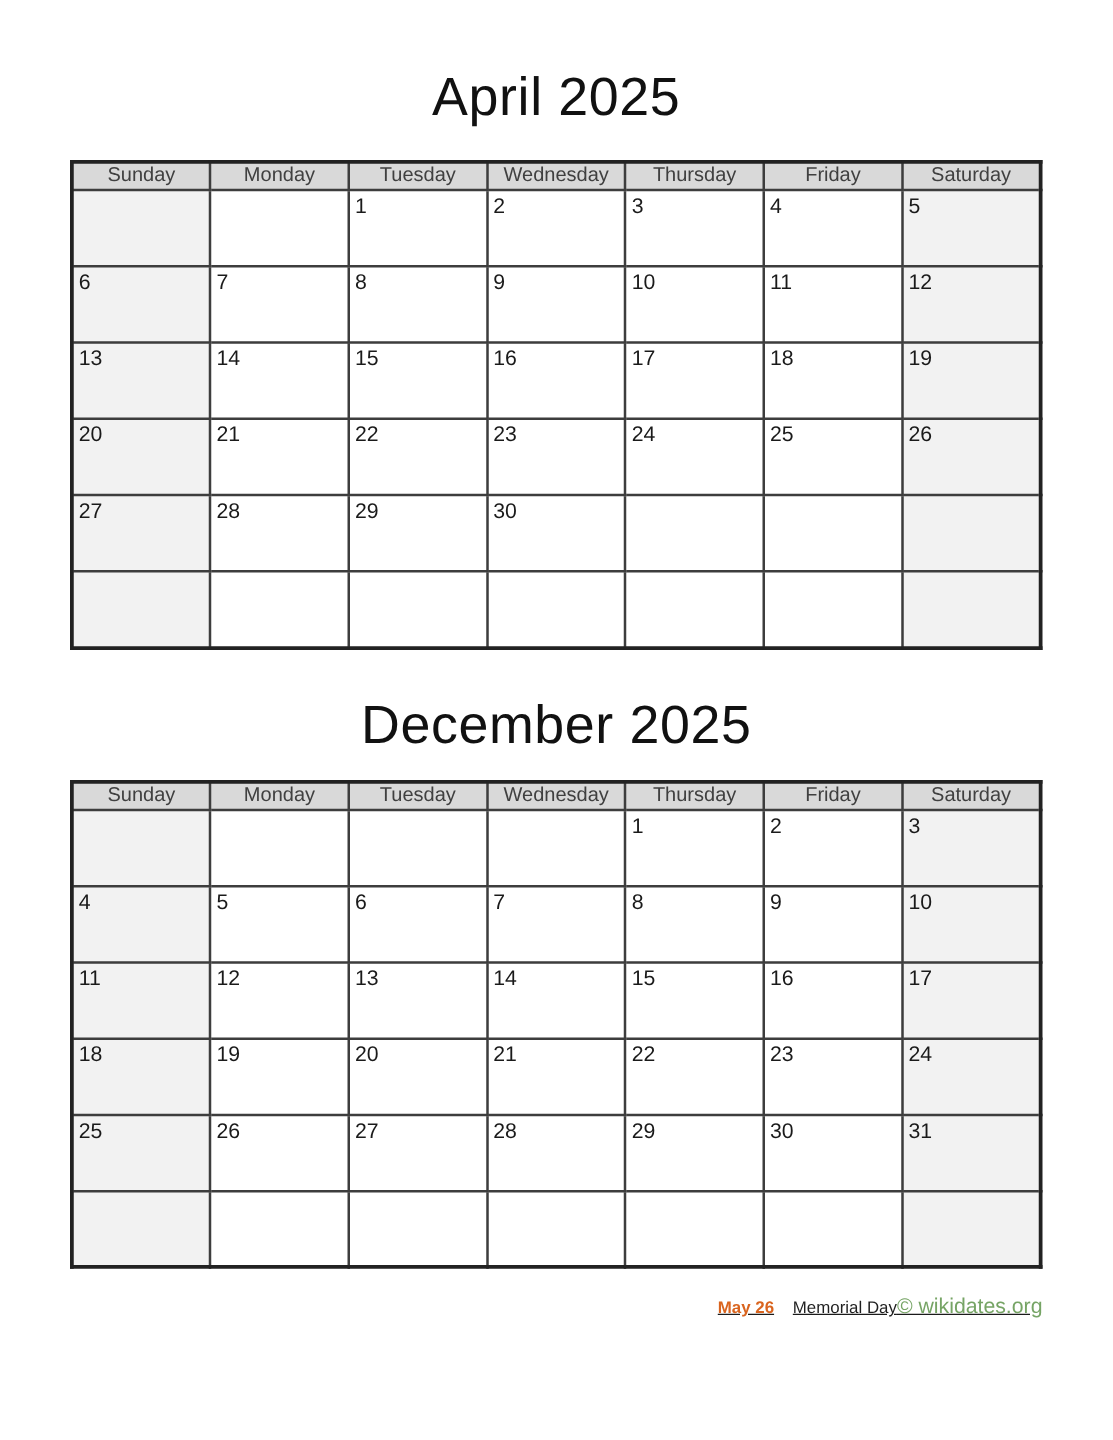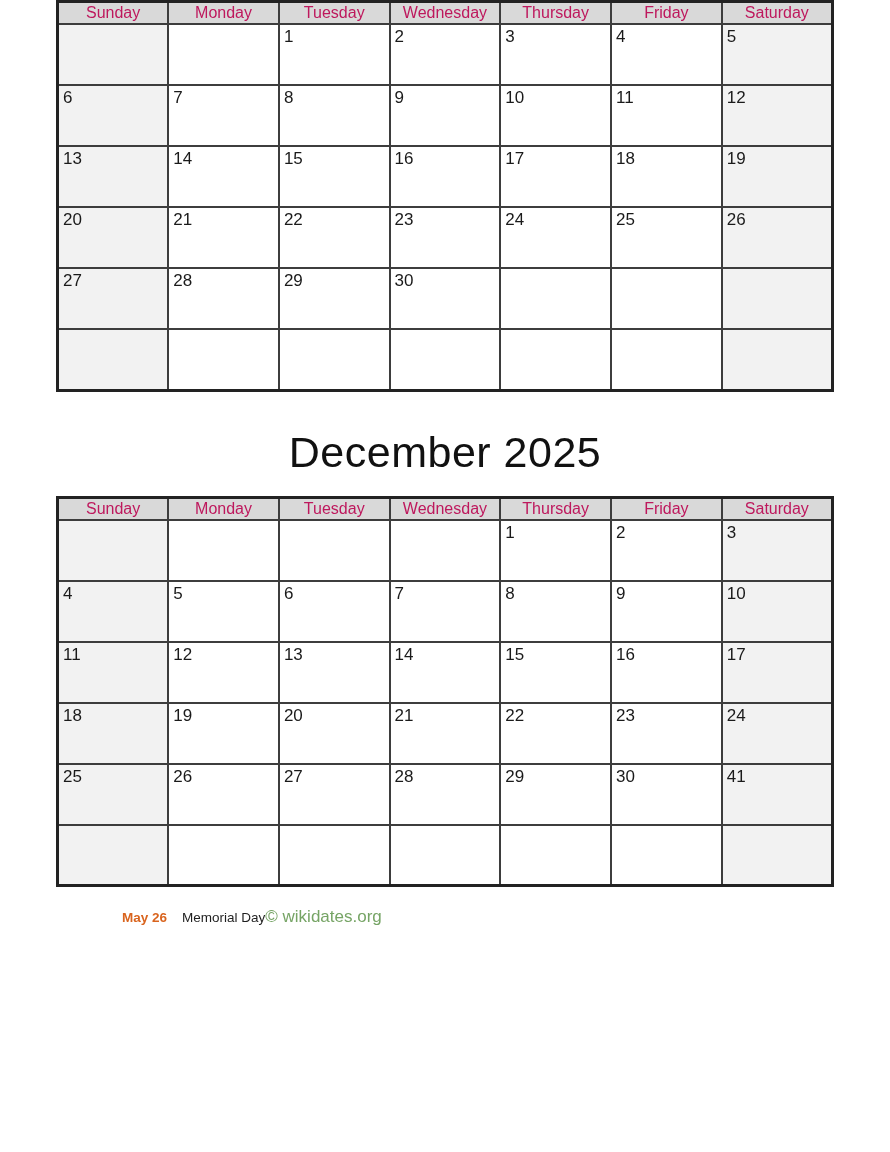--- a/index.html
+++ b/index.html
@@ -28,21 +28,21 @@
     margin: 0 auto;
     border-collapse: collapse;
     table-layout: fixed;
     border: 3px solid #222222;
   }
   table.cal th {
     background: var(--header-bg, #d9d9d9);
     border: 2px solid #3d3d3d;
     font-weight: 400;
     font-size: 16px;
-    color: #be185d;
+    color: #404040;
     height: 22px;
     padding: 1px 0;
     text-align: center;
     vertical-align: middle;
   }
   table.cal td {
     border: 2px solid #3d3d3d;
     height: 61px;
     vertical-align: top;
     text-align: left;
@@ -51,42 +51,44 @@
     color: #1a1a1a;
     padding: 1px 2px 0 4px;
     background: var(--weekday-bg, #ffffff);
   }
   table.cal td.weekend { background: var(--weekend-bg, #f2f2f2); }
 
   .footer {
     width: 778px;
     margin: 20px auto 0;
     display: flex;
-    justify-content: flex-start;
+    justify-content: flex-end;
     align-items: baseline;
     font-size: 13.5px;
+    text-decoration: underline;
   }
   .holiday { padding-left: 66px; color: #1f1f1f; }
   .holiday-date {
     color: var(--holiday-accent, #d9641e);
     font-weight: 700;
     margin-right: 15px;
   }
   .copyright {
     color: var(--copyright-green, #76a465);
     font-size: 17px;
     cursor: pointer;
   }
 </style>
 </head>
 <body>
 
 <div class="page">
 
   <section class="month">
+    <h1 class="month-title april">April 2025</h1>
     <table class="cal">
         <thead>
           <tr>
             <th>Sunday</th>
             <th>Monday</th>
             <th>Tuesday</th>
             <th>Wednesday</th>
             <th>Thursday</th>
             <th>Friday</th>
             <th>Saturday</th>
@@ -202,21 +204,21 @@
             <td>23</td>
             <td class="weekend">24</td>
           </tr>
           <tr>
             <td class="weekend">25</td>
             <td>26</td>
             <td>27</td>
             <td>28</td>
             <td>29</td>
             <td>30</td>
-            <td class="weekend">41</td>
+            <td class="weekend">31</td>
           </tr>
           <tr>
             <td class="weekend"></td>
             <td></td>
             <td></td>
             <td></td>
             <td></td>
             <td></td>
             <td class="weekend"></td>
           </tr>

